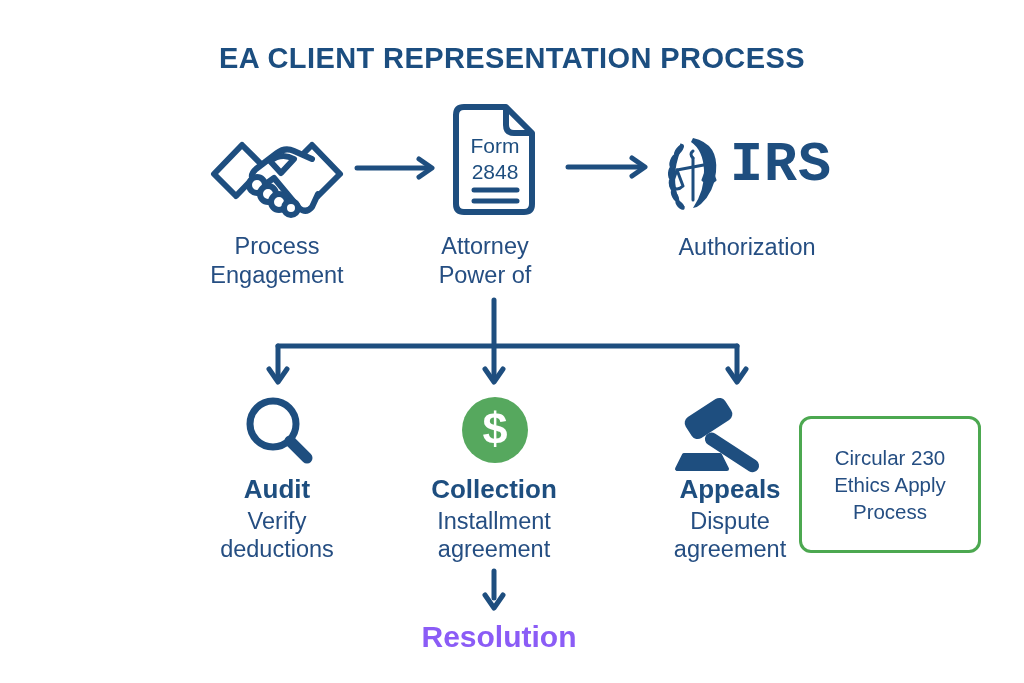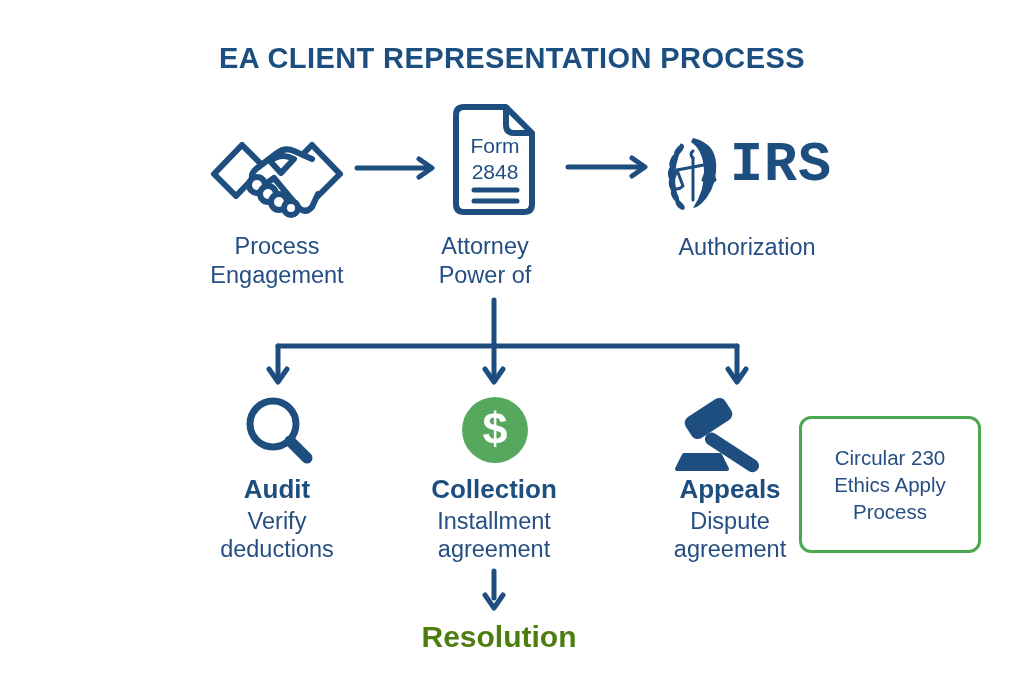--- a/index.html
+++ b/index.html
@@ -27,21 +27,21 @@
   }
   .ethics-box {
     position:absolute; box-sizing:border-box; width:182px; height:137px;
     border:3px solid #4CA850; border-radius:12px; background:#ffffff;
     padding-top:25px;
   }
   .ethics-line {
     display:block; text-align:center; color:#254E82;
     font-size:20.5px; font-weight:500; line-height:27px;
   }
-  .resolution { font-size:30px; font-weight:700; color:#4d7c0f; }
+  .resolution { font-size:30px; font-weight:700; color:#8b5cf6; }
   .block { display:block; }
 </style>
 </head>
 <body>
 
 <div class="canvas">
 
   <div class="lbl title" style="left:0;top:42px;width:1024px;">EA CLIENT REPRESENTATION PROCESS</div>
 
   <svg class="abs" style="left:0;top:0;" width="1024" height="683">

